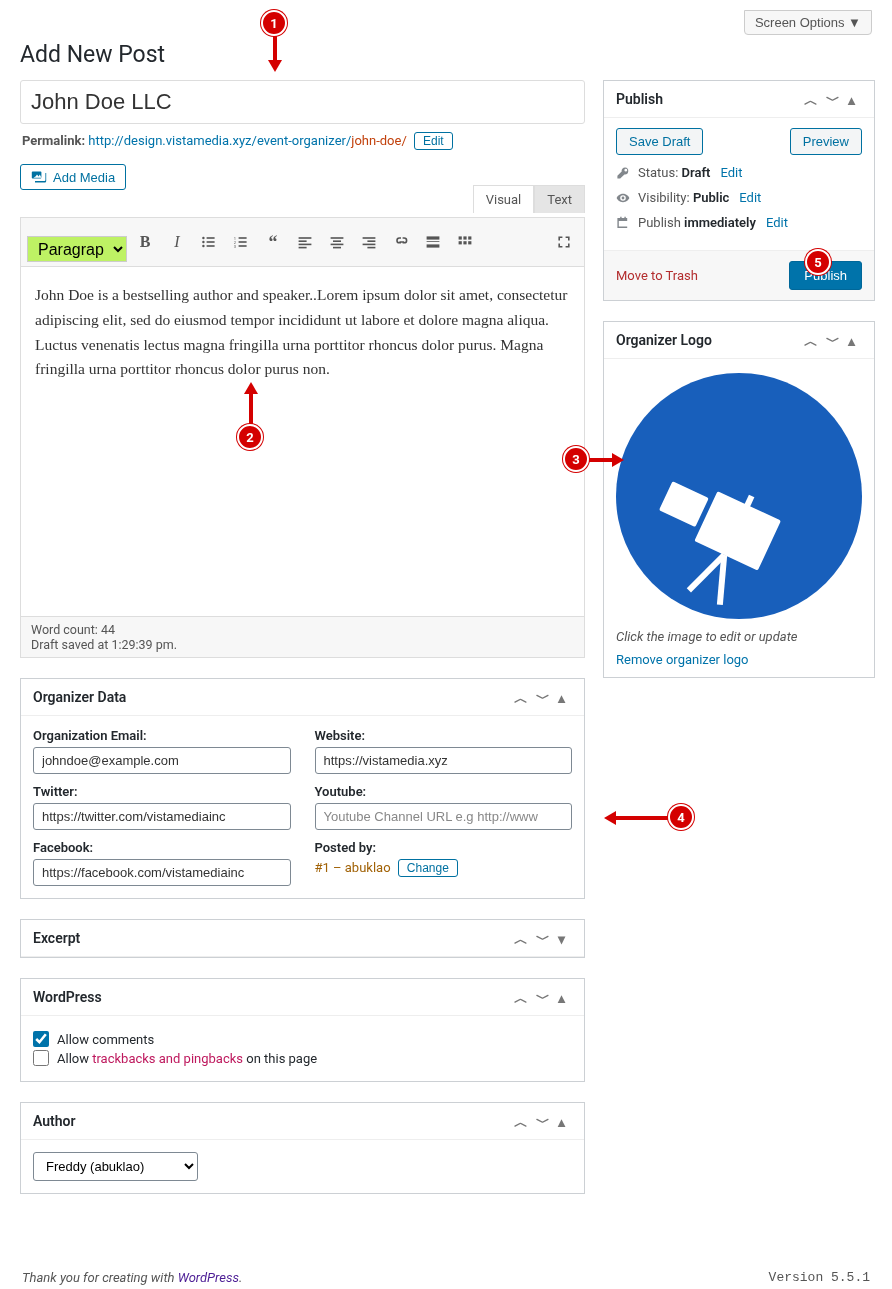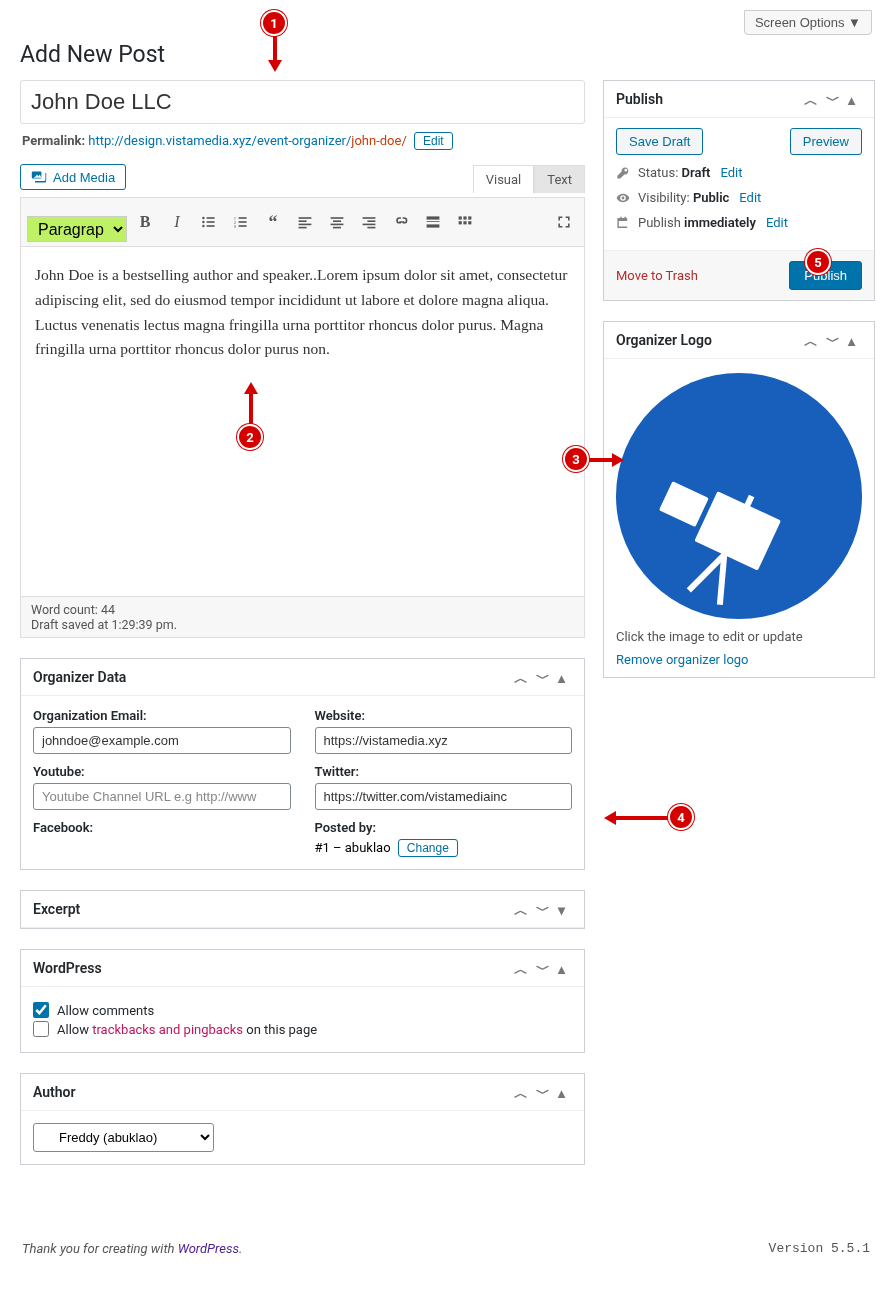--- a/index.html
+++ b/index.html
@@ -29,21 +29,21 @@
   .permalink-row .slug { color:#c2410c;}
   .mini-btn {
     border:1px solid #0071a1; color:#0071a1; background:#fff; padding:1px 8px;
     font-size:12px; border-radius:3px; cursor:pointer; margin-left:4px;
   }
   .add-media-btn {
     border:1px solid #0071a1; color:#0071a1; background:#fff;
     padding:4px 10px; border-radius:3px; font-size:13px; cursor:pointer;
     display:inline-flex; align-items:center; gap:6px;
   }
-  .editor-tabs { float:right; }
+  .editor-tabs { float:right;margin-top:20px; }
   .editor-tab {
     display:inline-block; padding:6px 12px; border:1px solid #ddd;
     background:#f7f7f7; color:#555; cursor:pointer; position:relative; top:1px;
     font-size:13px;
   }
   .editor-tab.active { background:#fff; border-bottom-color:#fff;}
   .media-row { margin-bottom:4px; overflow:hidden;}
   .toolbar {
     border:1px solid #ddd; background:#f7f7f7; padding:4px 6px;
     display:flex; align-items:center; gap:4px;
@@ -76,27 +76,27 @@
   }
   .metabox-hd .hndls { margin-left:auto; display:flex; gap:8px; color:#777;}
   .metabox-body { padding:12px;}
   .org-grid { display:grid; grid-template-columns:1fr 1fr; gap:10px 24px;}
   .org-grid label { font-weight:600; display:block; margin-bottom:4px; font-size:13px;}
   .org-grid input[type=text] {
     width:100%; border:1px solid #7e8993; border-radius:3px;
     padding:5px 8px; font-size:13px; color:#333;
   }
   .org-grid input::placeholder { color:#888;}
-  .posted-by { color:#000000; font-size:13px;}
+  .posted-by { color:#a16207; font-size:13px;}
   .discussion-row { display:flex; align-items:flex-end; gap:8px; margin:3px 0; font-size:13px;}
   .discussion-row input[type=checkbox]{ width:16px; height:16px; accent-color:#0073aa;}
   .discussion-row a { color:#be185d; text-decoration:none;}
   .author-select {
-    border:1px solid #7e8993; border-radius:3px; padding:5px 21px;
-    font-size:13px; width:181px; background:#fff;
+    border:1px solid #7e8993; border-radius:3px; padding:5px 8px;
+    font-size:13px; width:165px; background:#fff;
   }
   .side-box {
     border:1px solid #ccd0d4; background:#fff; margin-bottom:20px;
   }
   .side-hd {
     padding:10px 12px; font-size:14px; font-weight:600;
     border-bottom:1px solid #eee; display:flex; align-items:center;
   }
   .side-hd .hndls { margin-left:auto; display:flex; gap:8px; color:#777;}
   .side-body { padding:10px 12px;}
@@ -113,21 +113,21 @@
   .pub-row b { color:#23282d; font-weight:600;}
   .pub-row a { color:#0073aa; text-decoration:none; margin-left:2px;}
   .pub-actions {
     display:flex; justify-content:space-between; align-items:center;
     border-top:1px solid #eee; padding:10px 12px; background:#f7f7f7;
   }
   .trash-link { color:#b32d2e; text-decoration:none; font-size:13px;}
   .logo-circle {
     width:246px; height:246px; margin:4px auto 10px; cursor:pointer;
   }
-  .logo-caption { color:#555; font-size:13px; margin:6px 0;}
+  .logo-caption { color:#555; font-size:13px; margin:6px 0;font-style:italic;}
   .remove-logo { color:#0073aa; text-decoration:none; font-size:13px; display:block; margin-top:8px;}
   .footer {
     display:flex; justify-content:space-between; padding:26px 2px 16px 2px;
     border-top:0; color:#555; font-size:13px; font-style:italic; margin-top:50px;
   }
   .footer a { color:#4c1d95; text-decoration:none;}
   .footer .ver { font-style:normal;font-family:Liberation Mono, monospace;}
   .hndl-icon { width:14px; height:14px; display:inline-block; cursor:pointer;}
   
   .badge {
@@ -282,29 +282,30 @@
         <div class="org-grid">
           <div>
             <label>Organization Email:</label>
             <input type="text" value="johndoe@example.com" style="">
           </div>
           <div>
             <label>Website:</label>
             <input type="text" value="https://vistamedia.xyz" style="">
           </div>
           <div>
+            <label>Twitter:</label>
+            <input type="text" value="https://twitter.com/vistamediainc" style="">
+          </div>
+          <div>
             <label>Youtube:</label>
             <input type="text" placeholder="Youtube Channel URL e.g http://www" style="">
           </div>
           <div>
-            <label>Twitter:</label>
-            <input type="text" value="https://twitter.com/vistamediainc" style="">
-          </div>
-          <div>
             <label>Facebook:</label>
+            <input type="text" value="https://facebook.com/vistamediainc" style="">
           </div>
           <div>
             <label>Posted by:</label>
             <span class="posted-by">#1 – abuklao</span>
             <button class="mini-btn">Change</button>
           </div>
         </div>
       </div>
     </div>
 

